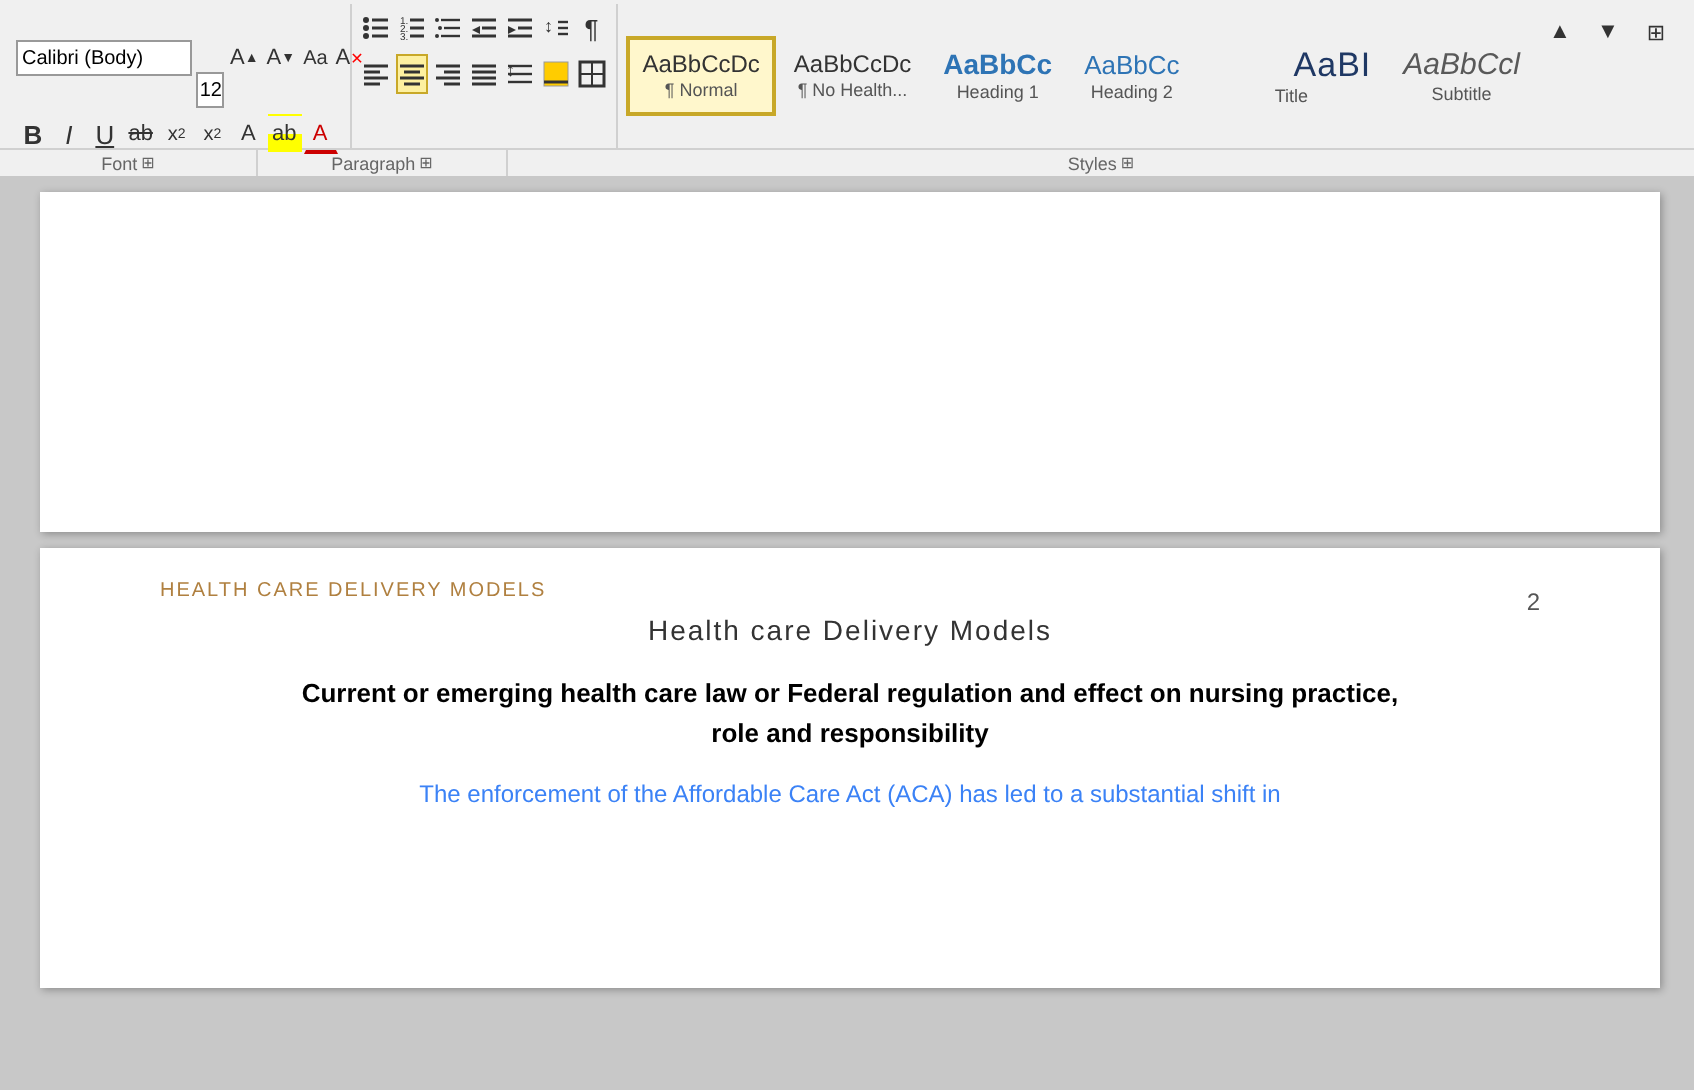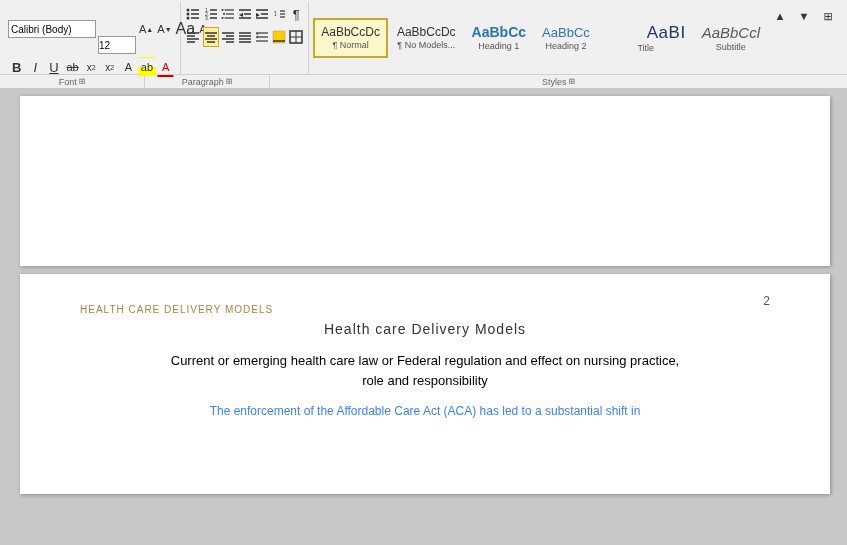--- a/index.html
+++ b/index.html
@@ -29,21 +29,21 @@
       width: 810px;
       position: relative;
     }
 
     .page-top {
       height: 170px;
     }
 
     .page-bottom {
       min-height: 220px;
-      padding: 30px 60px 20px 60px;
+      padding: 16px 60px 20px 60px;
     }
 
     .page-header-gray {
       color: #b08040;
       font-size: 10px;
       font-variant: small-caps;
       letter-spacing: 1px;
       text-transform: uppercase;
       margin-bottom: 6px;
     }
@@ -60,21 +60,21 @@
       font-size: 14px;
       color: #333;
       text-align: center;
       margin-bottom: 14px;
       letter-spacing: 1px;
     }
 
     .page-bold-heading {
       font-size: 13px;
       color: #000;
-      font-weight: normal;
+      font-weight: bold;
       text-align: center;
       margin-bottom: 12px;
       line-height: 1.5;
     }
 
     .page-body {
       font-size: 12px;
       color: #3b82f6;
       text-align: center;
       line-height: 1.6;
@@ -178,24 +178,24 @@
       border: 1px solid #999;
       background: white;
       width: 88px;
       height: 18px;
       font-size: 10px;
       padding: 0 2px;
     }
     .font-size-input {
       border: 1px solid #999;
       background: white;
-      width: 38px;
+      width: 14px;
       height: 18px;
       font-size: 10px;
-      text-align: left;
+      text-align: right;
       margin-top: 32px;
     }
 
     
     .s-item {
       display: flex;
       flex-direction: column;
       align-items: center;
       justify-content: center;
       border: 1px solid transparent;
@@ -215,21 +215,21 @@
 <div class="ribbon-container">
 
   <div class="ribbon-main">
 
     <div class="r-font-group">
       <div class="r-font-top">
         <input class="font-name-input" type="text" value="Calibri (Body)" style="">
         <input class="font-size-input" type="text" value="12" style="">
         <span class="icon-btn" title="Increase Font Size">A<sup style="font-size:7px">▲</sup></span>
         <span class="icon-btn" title="Decrease Font Size">A<sub style="font-size:7px">▼</sub></span>
-        <span class="icon-btn" style="font-size:16px;">Aa</span>
+        <span class="icon-btn" style="font-size:10px;">Aa</span>
         <span class="icon-btn">
           <span style="text-decoration:none;font-size:11px;">A</span>
             <span style="color:red;font-size:8px;">✕</span>
         </span>
       </div>
       <div class="r-font-bottom">
         <span class="icon-btn" style="font-weight:bold;font-size:13px;">B</span>
         <span class="icon-btn" style="font-style:italic;font-size:13px;">I</span>
         <span class="icon-btn" style="text-decoration:underline;font-size:13px;">U</span>
         <span class="icon-btn" style="text-decoration:line-through;font-size:11px;">ab</span>
@@ -359,21 +359,21 @@
     <div class="r-styles-group">
       <div class="r-styles-row">
 
         <div class="s-item selected">
           <span class="s-item-preview" style="font-size:12px;color:#333;">AaBbCcDc</span>
           <span class="s-item-name">¶ Normal</span>
         </div>
 
         <div class="s-item">
           <span class="s-item-preview" style="font-size:12px;color:#333;">AaBbCcDc</span>
-          <span class="s-item-name">¶ No Models...</span>
+          <span class="s-item-name">¶ No Health...</span>
         </div>
 
         <div class="s-item">
           <span class="s-item-preview" style="font-size:14px;color:#2e74b5;font-weight:bold;">AaBbCc</span>
           <span class="s-item-name">Heading 1</span>
         </div>
 
         <div class="s-item">
           <span class="s-item-preview" style="font-size:13px;color:#2e74b5;">AaBbCc</span>
           <span class="s-item-name">Heading 2</span>
@@ -391,21 +391,21 @@
 
         <span class="icon-btn" style="align-self:flex-start;margin-top:2px;">▲</span>
         <span class="icon-btn" style="align-self:flex-start;margin-top:2px;">▼</span>
         <span class="icon-btn" style="align-self:flex-start;margin-top:2px;">⊞</span>
       </div>
     </div>
 
   </div>
 
   <div class="r-group-labels">
-    <div class="r-label" style="width:145px;">
+    <div class="r-label" style="width:129px;">
       <span>Font</span>
       <span style="font-size:8px;margin-left:2px;">⊞</span>
     </div>
     <div class="r-label" style="width:125px;">
       <span>Paragraph</span>
       <span style="font-size:8px;margin-left:2px;">⊞</span>
     </div>
     <div class="r-label">
       <span>Styles</span>
       <span style="font-size:8px;margin-left:2px;">⊞</span>

